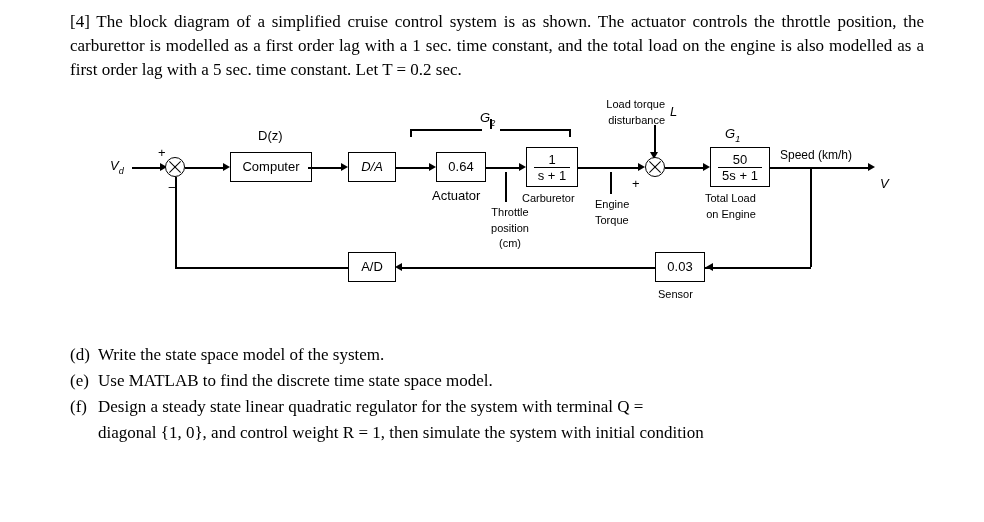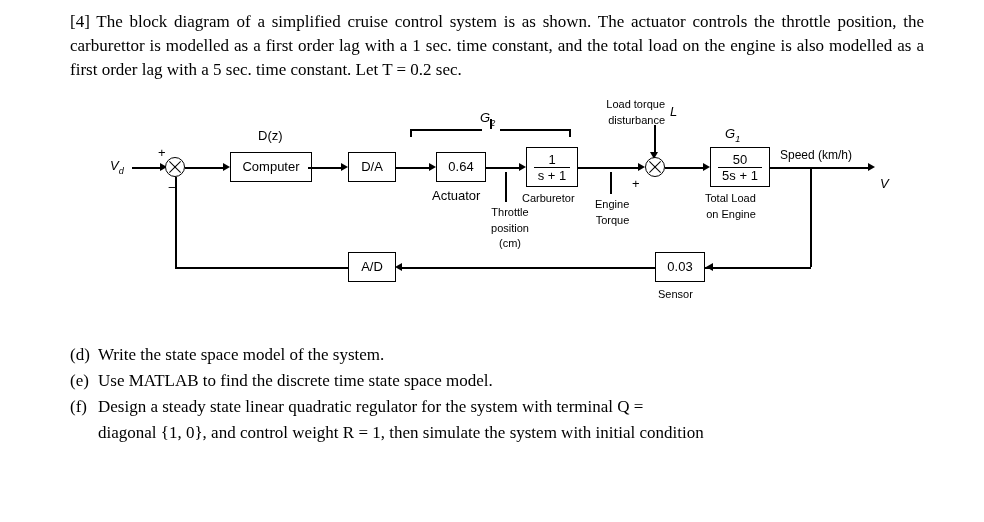--- a/index.html
+++ b/index.html
@@ -110,21 +110,21 @@
 
   <div class="label" style="left:148px; top:30px; ">D(z)</div>
 
   <div class="box" style="left:120px; top:55px; width:82px; height:30px;">
     <span>Computer</span>
   </div>
 
   <div class="hline" style="left:198px; top:70px; width:35px;"></div>
   <div class="arrow-r" style="left:231px; top:66px;"></div>
 
-  <div class="box" style="left:238px; top:55px; width:48px; height:30px;">
+  <div class="box" style="left:238px; top:55px; width:48px; height:30px;font-style:italic;">
     <span>D/A</span>
   </div>
 
   <div class="label" style="left:370px; top:12px; font-style:italic;">
     <span>G</span><span class="sub">2</span>
   </div>
   <div class="hline" style="left:300px; top:32px; width:72px;"></div>
   <div class="hline" style="left:390px; top:32px; width:70px;"></div>
   <div class="vline" style="left:300px; top:32px; height:8px;"></div>
   <div class="vline" style="left:459px; top:32px; height:8px;"></div>
@@ -152,21 +152,21 @@
     <span class="frac">
       <span class="num">1</span>
       <span class="den">s + 1</span>
     </span>
   </div>
   <div class="label" style="left:412px; top:94px; font-size:11px;">Carburetor</div>
 
   <div class="hline" style="left:468px; top:70px; width:62px;"></div>
   <div class="arrow-r" style="left:528px; top:66px;"></div>
 
-  <div class="label" style="left:485px; top:100px; font-size:11px; text-align:right;">
+  <div class="label" style="left:485px; top:100px; font-size:11px; text-align:left;">
     <div>Engine</div>
     <div>Torque</div>
   </div>
   <div class="vline" style="left:500px; top:75px; height:22px;"></div>
 
   <div class="label" style="left:480px; top:0px; font-size:11px; text-align:right; width:75px;">
     <div>Load torque</div>
     <div>disturbance</div>
   </div>
   <div class="label" style="left:560px; top:6px; font-style:italic;">L</div>

